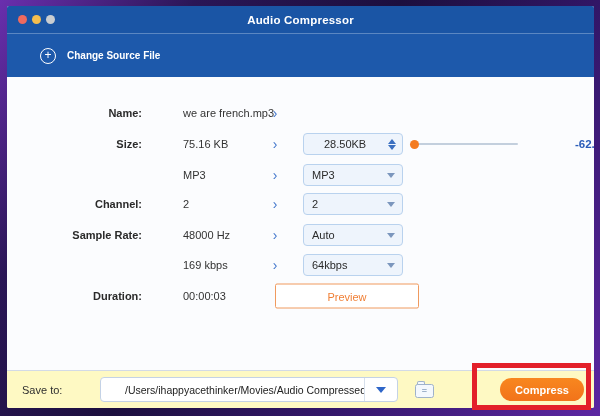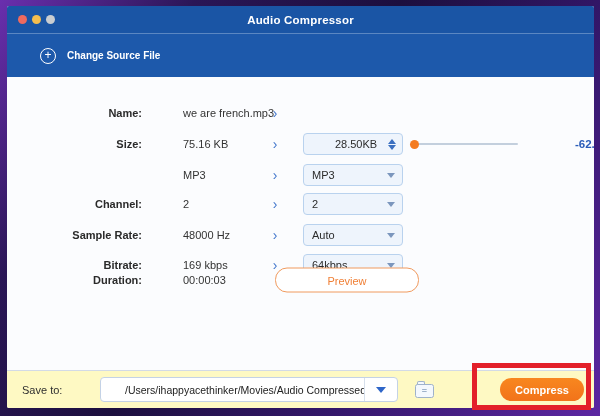--- a/index.html
+++ b/index.html
@@ -59,21 +59,21 @@
     color:#4377cc; font-size:14px; font-weight:400; text-align:center;
   }
   .ctl { position:absolute; left:296px; top:50%; transform:translateY(-50%); }
 
   .field {
     background:#eef4fc; border:1px solid #b9d2ee; border-radius:4px;
     font-size:11px; color:#2b2b2b; height:22px;
   }
   .name-input { width:254px; padding:0 8px; outline:none; font-family:"Liberation Sans",sans-serif; }
 
-  .stepper { width:100px; display:flex; align-items:center; padding:0 6px 0 20px;text-align:center; }
+  .stepper { width:100px; display:flex; align-items:center; padding:0 6px 0 20px; }
   .stepper-value { flex:1; }
   .stepper-arrows { display:flex; flex-direction:column; gap:1px; align-items:center; }
   .tri-up   { width:0; height:0; border-left:4px solid transparent; border-right:4px solid transparent; border-bottom:5px solid #3a6fc0; }
   .tri-down { width:0; height:0; border-left:4px solid transparent; border-right:4px solid transparent; border-top:5px solid #3a6fc0; }
 
   .select { width:100px; display:flex; align-items:center; padding:0 7px 0 8px; cursor:pointer; }
   .select-value { flex:1; }
   .select-arrow { width:0; height:0; border-left:4.5px solid transparent; border-right:4.5px solid transparent; border-top:5.5px solid #7b96bd; }
 
   .slider-track {
@@ -82,21 +82,21 @@
   }
   .slider-knob {
     position:absolute; left:403px; top:50%; margin-top:-4.5px;
     width:9px; height:9px; border-radius:50%; background:#f47b20;
   }
   .percent { position:absolute; left:521px; top:50%; transform:translateY(-50%);
     font-size:11.5px; font-weight:bold; color:#2a5cb8;margin-left:47px; }
 
   .preview-btn {
     position:absolute; left:268px; top:50%; transform:translateY(-50%);
-    width:144px; height:25px; border:1px solid #f09a5e; border-radius:12px;
+    width:144px; height:25px; border:1px solid #f09a5e; border-radius:2px;
     background:#ffffff; color:#f07f35; font-size:11px;
     display:flex; align-items:center; justify-content:center; cursor:pointer;
   }
 
   
   .footer {
     position:absolute; left:0; right:0; bottom:0; height:38px;
     background:#fef9c3; border-top:1px solid #d3dae6;
   }
   .save-label { position:absolute; left:15px; top:50%; transform:translateY(-50%);
@@ -209,30 +209,29 @@
         <span class="row-label">Sample Rate:</span>
         <span class="row-source">48000 Hz</span>
         <span class="chevron">›</span>
         <div class="ctl field select">
           <span class="select-value">Auto</span>
           <span class="select-arrow"></span>
         </div>
       </div>
 
       <div class="row" style="top:173px;">
-        <span class="row-label">Bitrate:</span>
         <span class="row-source">169 kbps</span>
         <span class="chevron">›</span>
         <div class="ctl field select">
           <span class="select-value">64kbps</span>
           <span class="select-arrow"></span>
         </div>
       </div>
 
-      <div class="row" style="top:188px;">
+      <div class="row" style="top:204px;">
         <span class="row-label">Duration:</span>
         <span class="row-source">00:00:03</span>
         <div class="preview-btn">Preview</div>
       </div>
 
     </div>
 
     <div class="footer">
       <span class="save-label">Save to:</span>
       <div class="path-combo">

